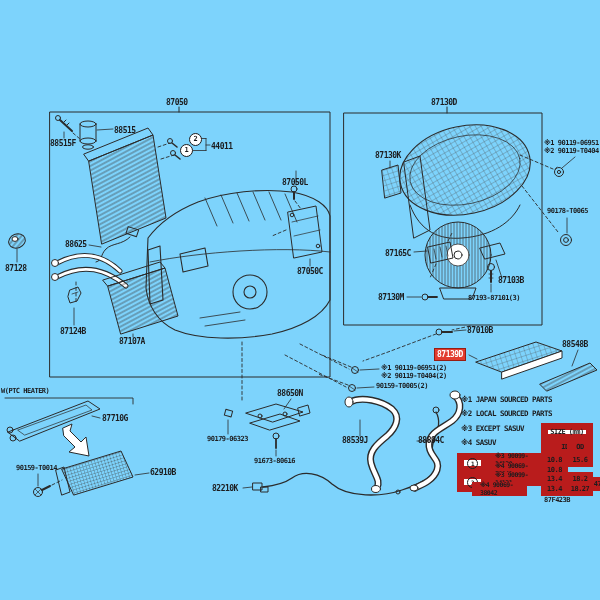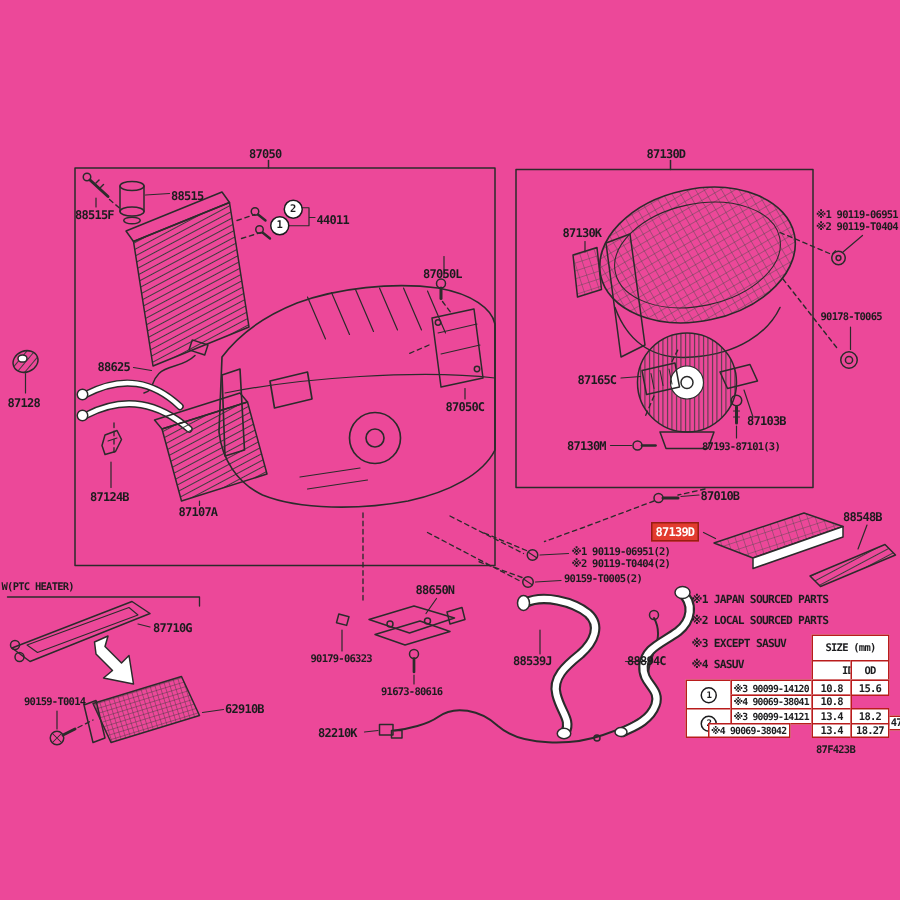--- a/index.html
+++ b/index.html
@@ -1,29 +1,29 @@
 <!DOCTYPE html>
 <html><head>
 <meta charset="utf-8">
 <style>
   html,body{margin:0;padding:0;background:#ffffff;}
-  #stage{position:relative;width:600px;height:600px;background:#ec4899;overflow:hidden;
+  #stage{position:relative;width:600px;height:600px;background:#7dd3fc;overflow:hidden;
          font-family:"DejaVu Sans Mono","DejaVu Sans",monospace;color:#1c1c1e;}
   #art{position:absolute;left:0;top:0;z-index:0;}
   .lbl{position:absolute;z-index:2;font-weight:700;font-size:8px;line-height:9px;
        letter-spacing:-0.5px;white-space:nowrap;color:#1c1c1e;}
   .lbl.xs{font-size:7px;line-height:8px;}
   .lbl.note{font-size:7.5px;line-height:8px;}
   .lbl.hl{background:#e23b2e;color:#ffffff;border:1px solid #971d12;padding:1px 2px;
           font-size:8px;}
   .co{position:absolute;z-index:2;width:11px;height:11px;border:1.2px solid #1c1c1e;
       border-radius:50%;background:#fff;font-weight:700;font-size:7px;line-height:11px;
       text-align:center;}
   #size-table{position:absolute;left:457px;top:423px;width:137px;height:70px;z-index:2;}
-  .tc{position:absolute;border:1px solid #b91c1c;background:#fff;display:flex;
+  .tc{position:absolute;border:7px solid #b91c1c;background:#fff;display:flex;
       align-items:center;justify-content:center;font-weight:700;font-size:7px;
       letter-spacing:-0.5px;box-sizing:border-box;}
   .tc.part{font-size:6.5px;justify-content:flex-start;padding-left:1px;}
   .tco{width:9px;height:9px;border:1px solid #1c1c1e;border-radius:50%;font-size:6px;
        line-height:9px;text-align:center;font-weight:700;}
 </style>
 </head>
 <body>
 
 <div id="stage">

